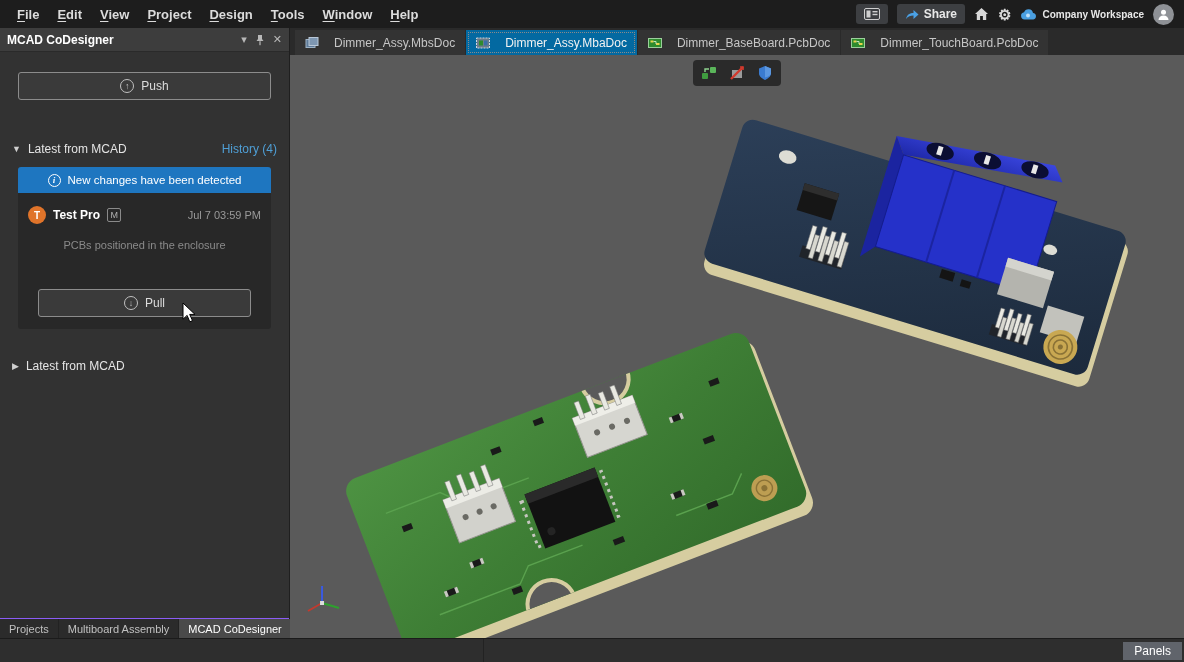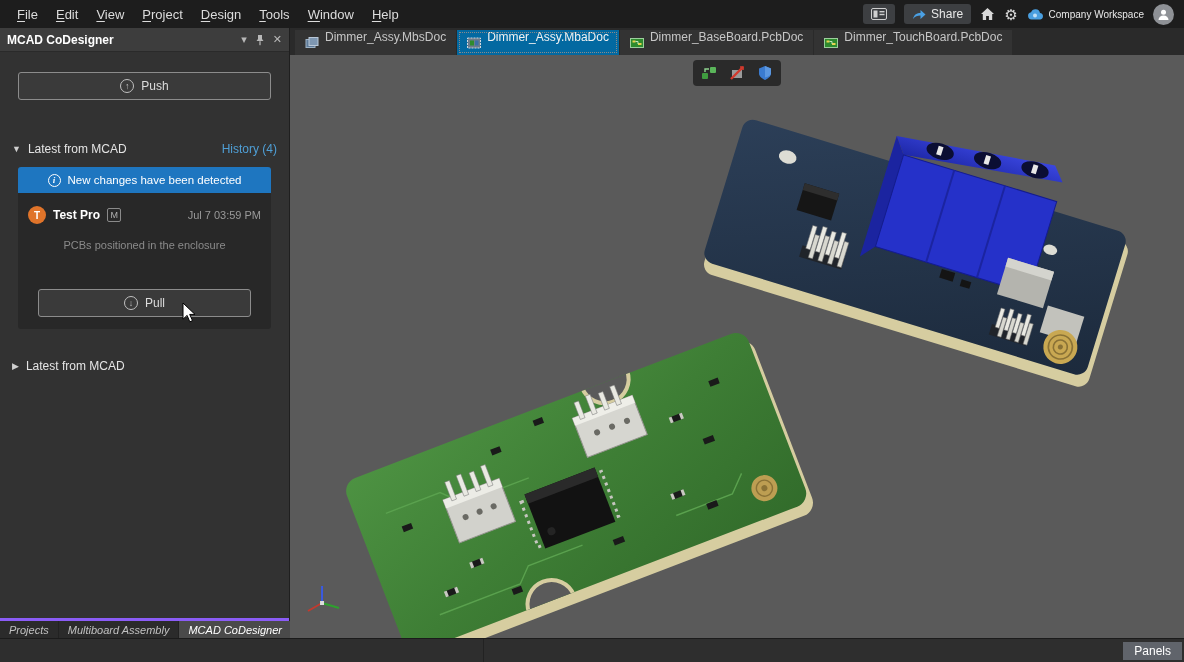--- a/index.html
+++ b/index.html
@@ -1,21 +1,21 @@
 <!DOCTYPE html>
 <html><head>
 <meta charset="utf-8">
 <style>
   * { margin:0; padding:0; box-sizing:border-box; }
   html,body { width:1184px; height:662px; overflow:hidden; background:#222; }
   body { font-family:"Liberation Sans", sans-serif; }
   .app { width:1184px; height:662px; display:flex; flex-direction:column; background:#333; position:relative; }
 
   
-  .menubar { height:28px; background:#1d1d1d; display:flex; align-items:center; padding-left:8px; color:#dcdcdc; font-size:13px; flex:0 0 auto; }
+  .menubar { height:28px; background:#1d1d1d; display:flex; align-items:center; padding-left:8px; color:#dcdcdc; font-size:13px; flex:0 0 auto;font-weight:bold; }
   .menu-item { padding:4px 9px; cursor:default; }
   .menu-item u { text-decoration:underline; text-underline-offset:2px; }
   .menubar-right { margin-left:auto; display:flex; align-items:center; gap:9px; padding-right:10px;text-align:center; }
   .chip { background:#3d3f42; border-radius:3px; height:20px; display:flex; align-items:center; gap:5px; padding:0 8px; color:#e8e8e8; font-size:12px; }
   .plain-ico { display:flex; align-items:center; }
   .gear-glyph { font-size:15px; color:#d8d8d8; line-height:1; }
   .workspace { display:flex; align-items:center; gap:5px; color:#e8e8e8; font-size:10px; }
   .avatar-top { width:21px; height:21px; border-radius:50%; background:#8e9196; display:flex; align-items:center; justify-content:center; }
 
   
@@ -46,28 +46,28 @@
   .author-name { color:#fff; font-size:12px; font-weight:bold; }
   .badge-m { width:14px; height:14px; border:1px solid #8a8a8a; border-radius:2px; color:#b0b0b0; font-size:9px; display:flex; align-items:center; justify-content:center; }
   .timestamp { margin-left:auto; color:#999; font-size:11px; }
   .commit-msg { margin-top:14px; text-align:center; color:#8a8a8a; font-size:11px; }
   .pull-btn { margin:38px 10px 0 10px; }
 
   .ecad-hdr { margin-top:30px; }
 
   .cursor-overlay { position:absolute; left:182px; top:250px; pointer-events:none; }
 
-  .panel-tabs { height:20px; flex:0 0 20px; background:#2b2b2b; display:flex; border-top:3px solid #8b5cf6;font-style:italic; }
+  .panel-tabs { height:20px; flex:0 0 20px; background:#2b2b2b; display:flex; border-top:1px solid #8b5cf6; }
   .panel-tab { padding:0 9px; font-size:11px; color:#c0c0c0; display:flex; align-items:center; border-right:1px solid #222; cursor:pointer; white-space:nowrap; }
   .panel-tab.active { background:#4a4a4a; color:#fff; }
 
   
   .right-col { flex:1 1 auto; display:flex; flex-direction:column; min-width:0; }
   .tabbar { height:27px; flex:0 0 27px; background:#2a2a2a; display:flex; align-items:stretch; padding-left:5px; gap:1px; }
-  .doc-tab { display:flex; gap:6px; padding:0 10px; font-size:12px; color:#c6c6c6; background:#333; cursor:pointer; margin-top:2px; white-space:nowrap; }
+  .doc-tab { display:flex; align-items:center; gap:15px; padding:0 10px; font-size:12px; color:#c6c6c6; background:#333; cursor:pointer; margin-top:2px; white-space:nowrap; }
   .doc-tab.active { background:#0369a1; color:#f2f2f2; outline:1px dotted #8a8a8a; outline-offset:-3px; }
 
   .viewport { flex:1 1 auto; background:#5a5a5a; position:relative; overflow:hidden; }
   .vp-toolbar { position:absolute; top:5px; left:50%; transform:translateX(-50%); background:#2a2a2a; border-radius:4px; padding:2px 3px; display:flex; gap:2px; z-index:5; }
   .vp-tool { width:26px; height:22px; display:flex; align-items:center; justify-content:center; border-radius:3px; cursor:pointer; }
   .scene { position:absolute; inset:0; width:100%; height:100%; }
 
   
   .statusbar { height:24px; flex:0 0 24px; background:#2e2e2e; border-top:1px solid #1b1b1b; display:flex; align-items:center; }
   .status-left { width:484px; height:100%; border-right:1px solid #222; }

